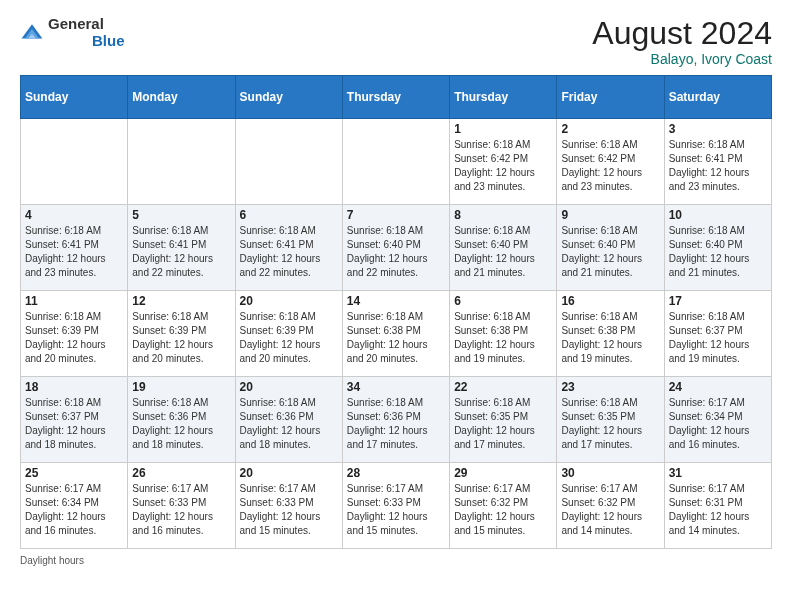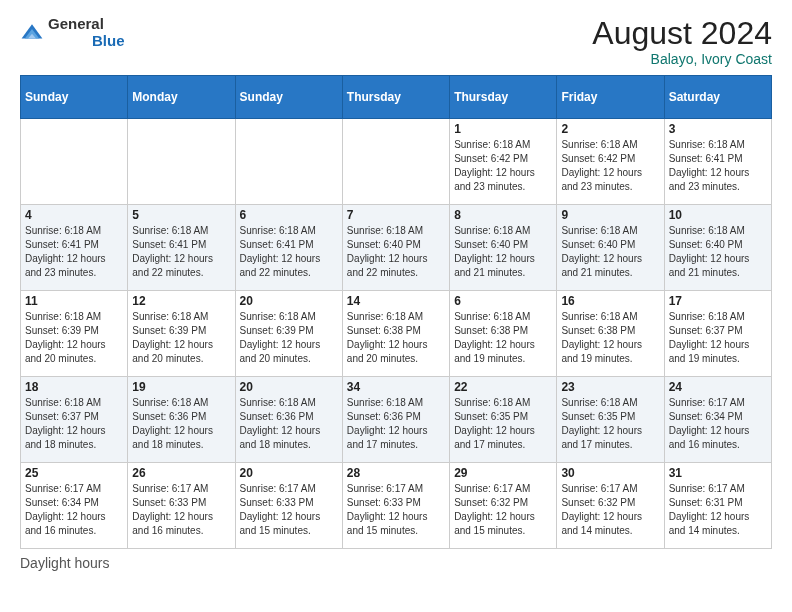--- a/index.html
+++ b/index.html
@@ -102,21 +102,21 @@
     .day-info {
       font-size: 10px;
       color: #333;
       line-height: 1.4;
     }
     .empty-cell {
       background-color: #fff !important;
     }
     .footer {
       margin-top: 6px;
-      font-size: 14px;
+      font-size: 10px;
       color: #555;
     }
   </style>
 </head>
 <body>
 
 <div class="page">
   <div class="header">
     <div class="logo">
       <svg class="logo-icon" viewBox="0 0 30 30">

